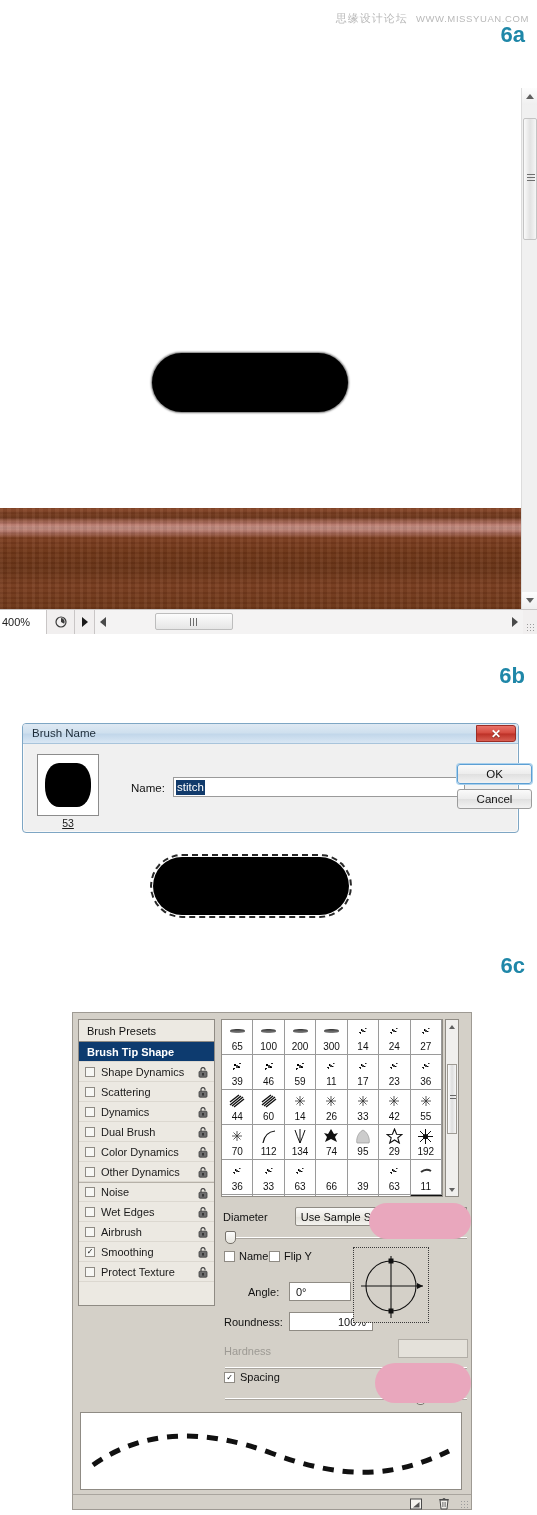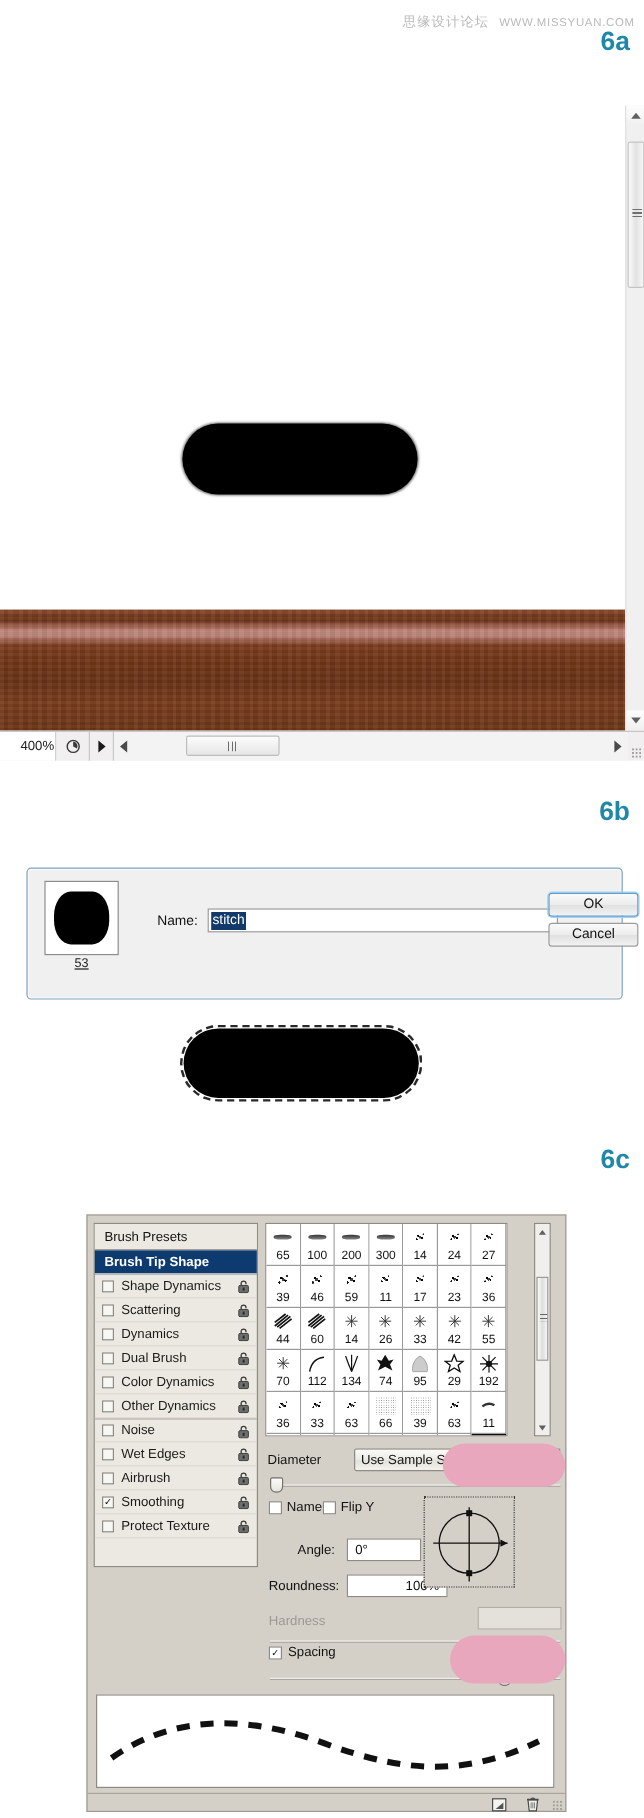--- a/index.html
+++ b/index.html
@@ -91,21 +91,21 @@
   .vs-grip { position:absolute; left:3px; top:55px; width:8px; height:7px;
     background: repeating-linear-gradient(to bottom,#707070 0 1px,transparent 1px 3px); }
 
   
   .statusbar {
     position: absolute; left: 0; top: 521px; width: 537px; height: 25px;
     background: #f1efef; border-top: 1px solid #c9c6c6;
     display: flex; align-items: stretch; font-size: 11px; color: #222;
   }
   .sb-zoom {
-    width: 47px; display:flex; align-items:center; padding-left:17px;
+    width: 47px; display:flex; align-items:center; padding-left:2px;
     background:#fff; border-right:1px solid #c9c6c6;
   }
   .sb-icon {
     width: 28px; display:flex;align-items:center;justify-content:center;
     background:#f1efef; border-right:1px solid #c9c6c6;
   }
   .sb-doc {
     width: 175px; display:flex;align-items:center;justify-content:center;
     background:#f1efef; border-right:1px solid #c9c6c6;
   }
@@ -228,21 +228,21 @@
   .bp-chk {
     width:10px;height:10px;background:#f7f7f4;border:1px solid #8f8b84;
     margin-right:6px; display:flex;align-items:center;justify-content:center;
     font-size:8px; line-height:1; color:#111;
   }
   .bp-lock {
     position:absolute; right:5px; top:4px; width:12px;height:12px;
   }
 
   .bp-grid-wrap {
-    position:absolute; left:148px; top:6px; width:202px; height:178px;
+    position:absolute; left:148px; top:6px; width:222px; height:178px;
     background:#fff; border:1px solid #8f8b84; overflow:hidden;
   }
   .bp-grid { display:grid; grid-template-columns: repeat(7, 1fr); }
   .bp-cell {
     height:35px; border-right:1px solid #9a9a9a; border-bottom:1px solid #9a9a9a;
     position:relative; background:#fff;
     display:flex; flex-direction:column; align-items:center; justify-content:flex-end;
   }
   .bp-cell .tipimg {
     position:absolute; left:0; right:0; top:1px; height:20px;
@@ -372,20 +372,24 @@
           <span class="tri right sm"></span>
         </div>
       </div>
       <div class="sb-resize">
         <div class="grip-dots"></div>
       </div>
     </div>
   </div>
 
   <div class="dialog">
+    <div class="dlg-title">
+      <div class="dlg-title-text">Brush Name</div>
+      <div class="dlg-close">✕</div>
+    </div>
     <div class="dlg-body">
       <div class="thumb-box">
         <div class="thumb-blob"></div>
       </div>
       <div class="thumb-num">53</div>
       <div class="name-label">Name:</div>
       <div class="name-input">
         <span class="name-sel">stitch</span>
       </div>
       <div class="btn" id="btn-ok">OK</div>

